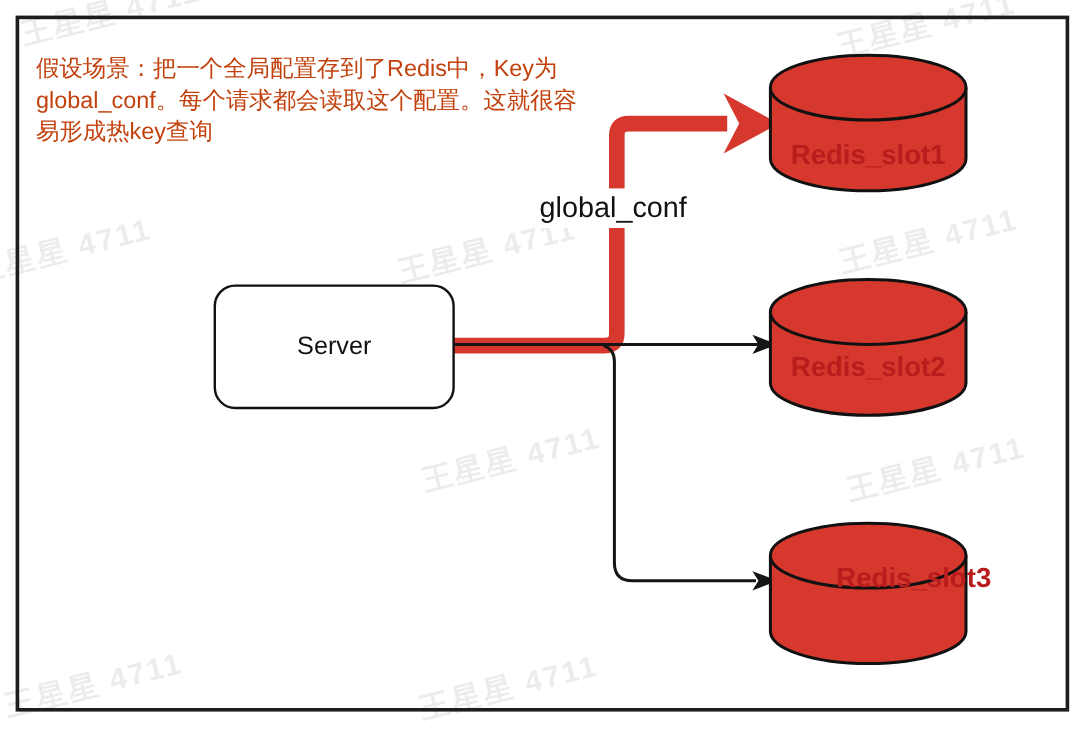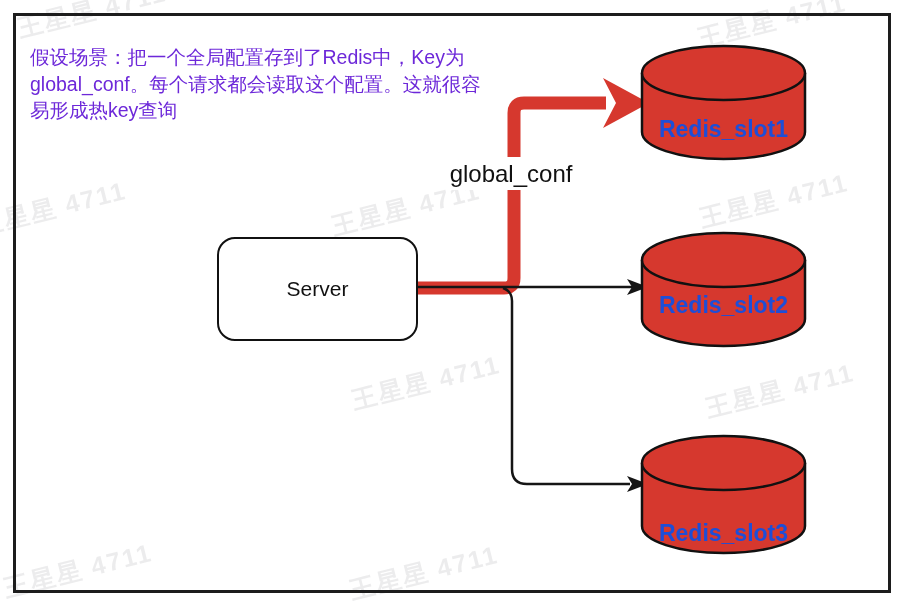--- a/index.html
+++ b/index.html
@@ -34,46 +34,45 @@
   #diagram-svg { position: absolute; z-index: 3; left: 0; top: 0; }
   
   #scenario-note {
     position: absolute;
     z-index: 4;
     left: 30px; top: 44px;
     width: 458px;
     font-size: 19.5px;
     line-height: 26.5px;
     font-weight: 500;
-    color: #6d28d9;
+    color: #c2410c;
   }
   
   #server-node {
     position: absolute;
     z-index: 4;
     left: 178px; top: 237px;
     width: 197px; height: 100px;
     background: #ffffff;
     border: 2.5px solid #111111;
     border-radius: 18px;
     display: flex; align-items: center; justify-content: center;
     font-size: 21px;
     color: #111111;
-    margin-left: 39px;
   }
   
   .slot-label {
     position: absolute;
     z-index: 4;
     left: 642px;
     width: 163px;
     text-align: center;
     font-size: 23px;
     font-weight: bold;
-    color: #1d4ed8;
+    color: #b91c1c;
     pointer-events: none;
   }
   
   #hot-edge-label {
     position: absolute;
     z-index: 4;
     left: 451px; top: 157px;
     width: 120px; height: 33px;
     background: #ffffff;
     display: flex; align-items: center; justify-content: center;
@@ -137,16 +136,16 @@
   <div id="scenario-note">假设场景：把一个全局配置存到了Redis中，Key为global_conf。每个请求都会读取这个配置。这就很容易形成热key查询</div>
 
   <div id="server-node">
     <span>Server</span>
   </div>
 
   <div id="hot-edge-label">global_conf</div>
 
   <div class="slot-label" style="top:116px;">Redis_slot1</div>
   <div class="slot-label" style="top:292px;">Redis_slot2</div>
-  <div class="slot-label" style="top:520px;">Redis_slot3</div>
+  <div class="slot-label" style="top:468px;margin-left:38px;">Redis_slot3</div>
 
 
 </div>
 
 </body></html>

